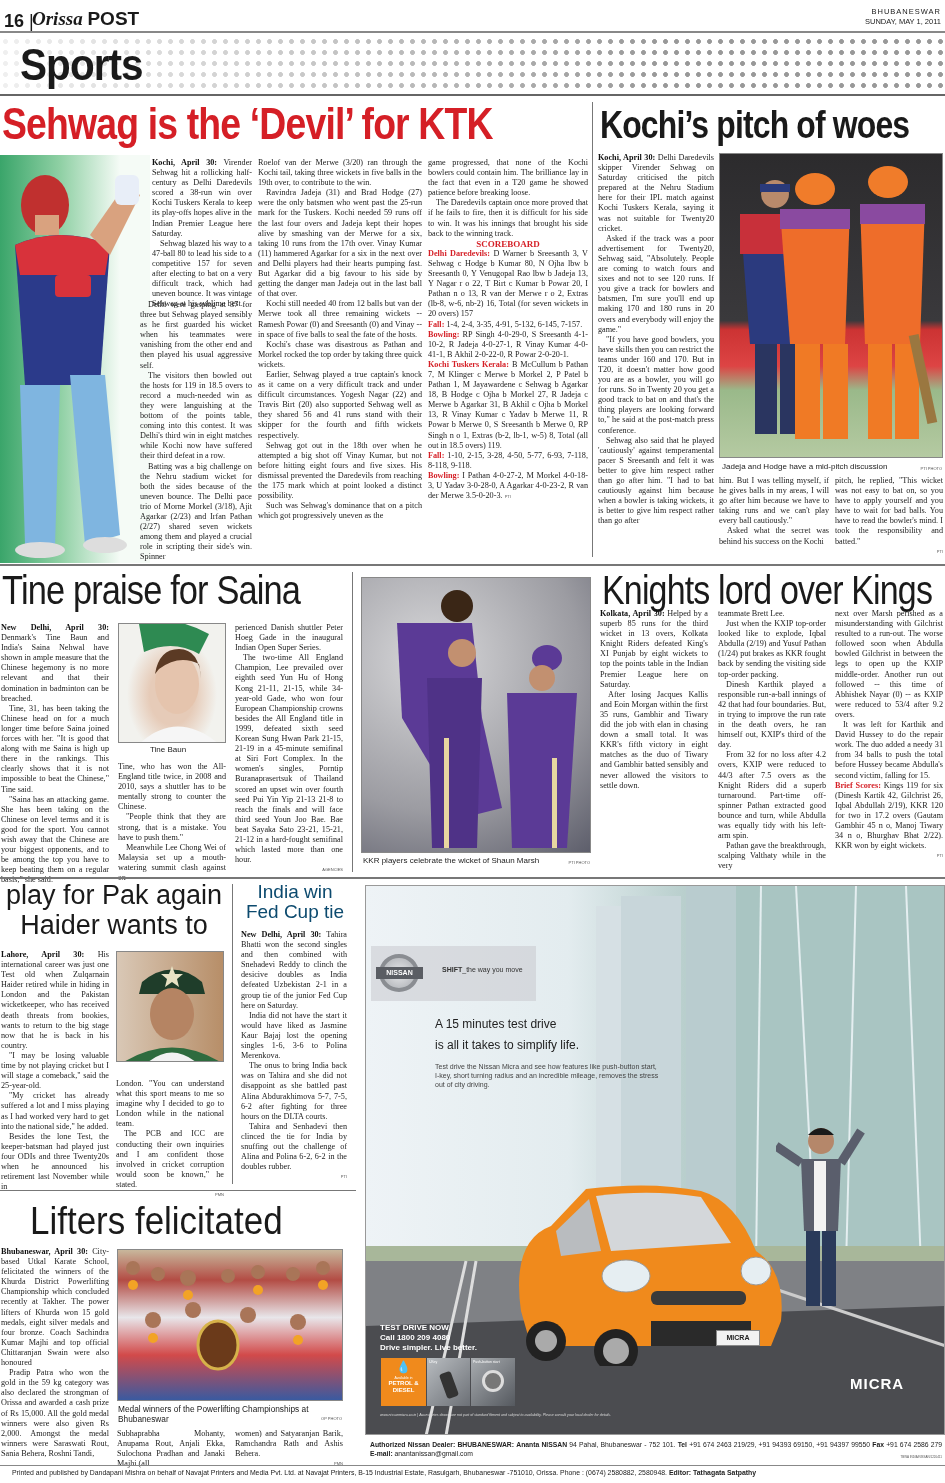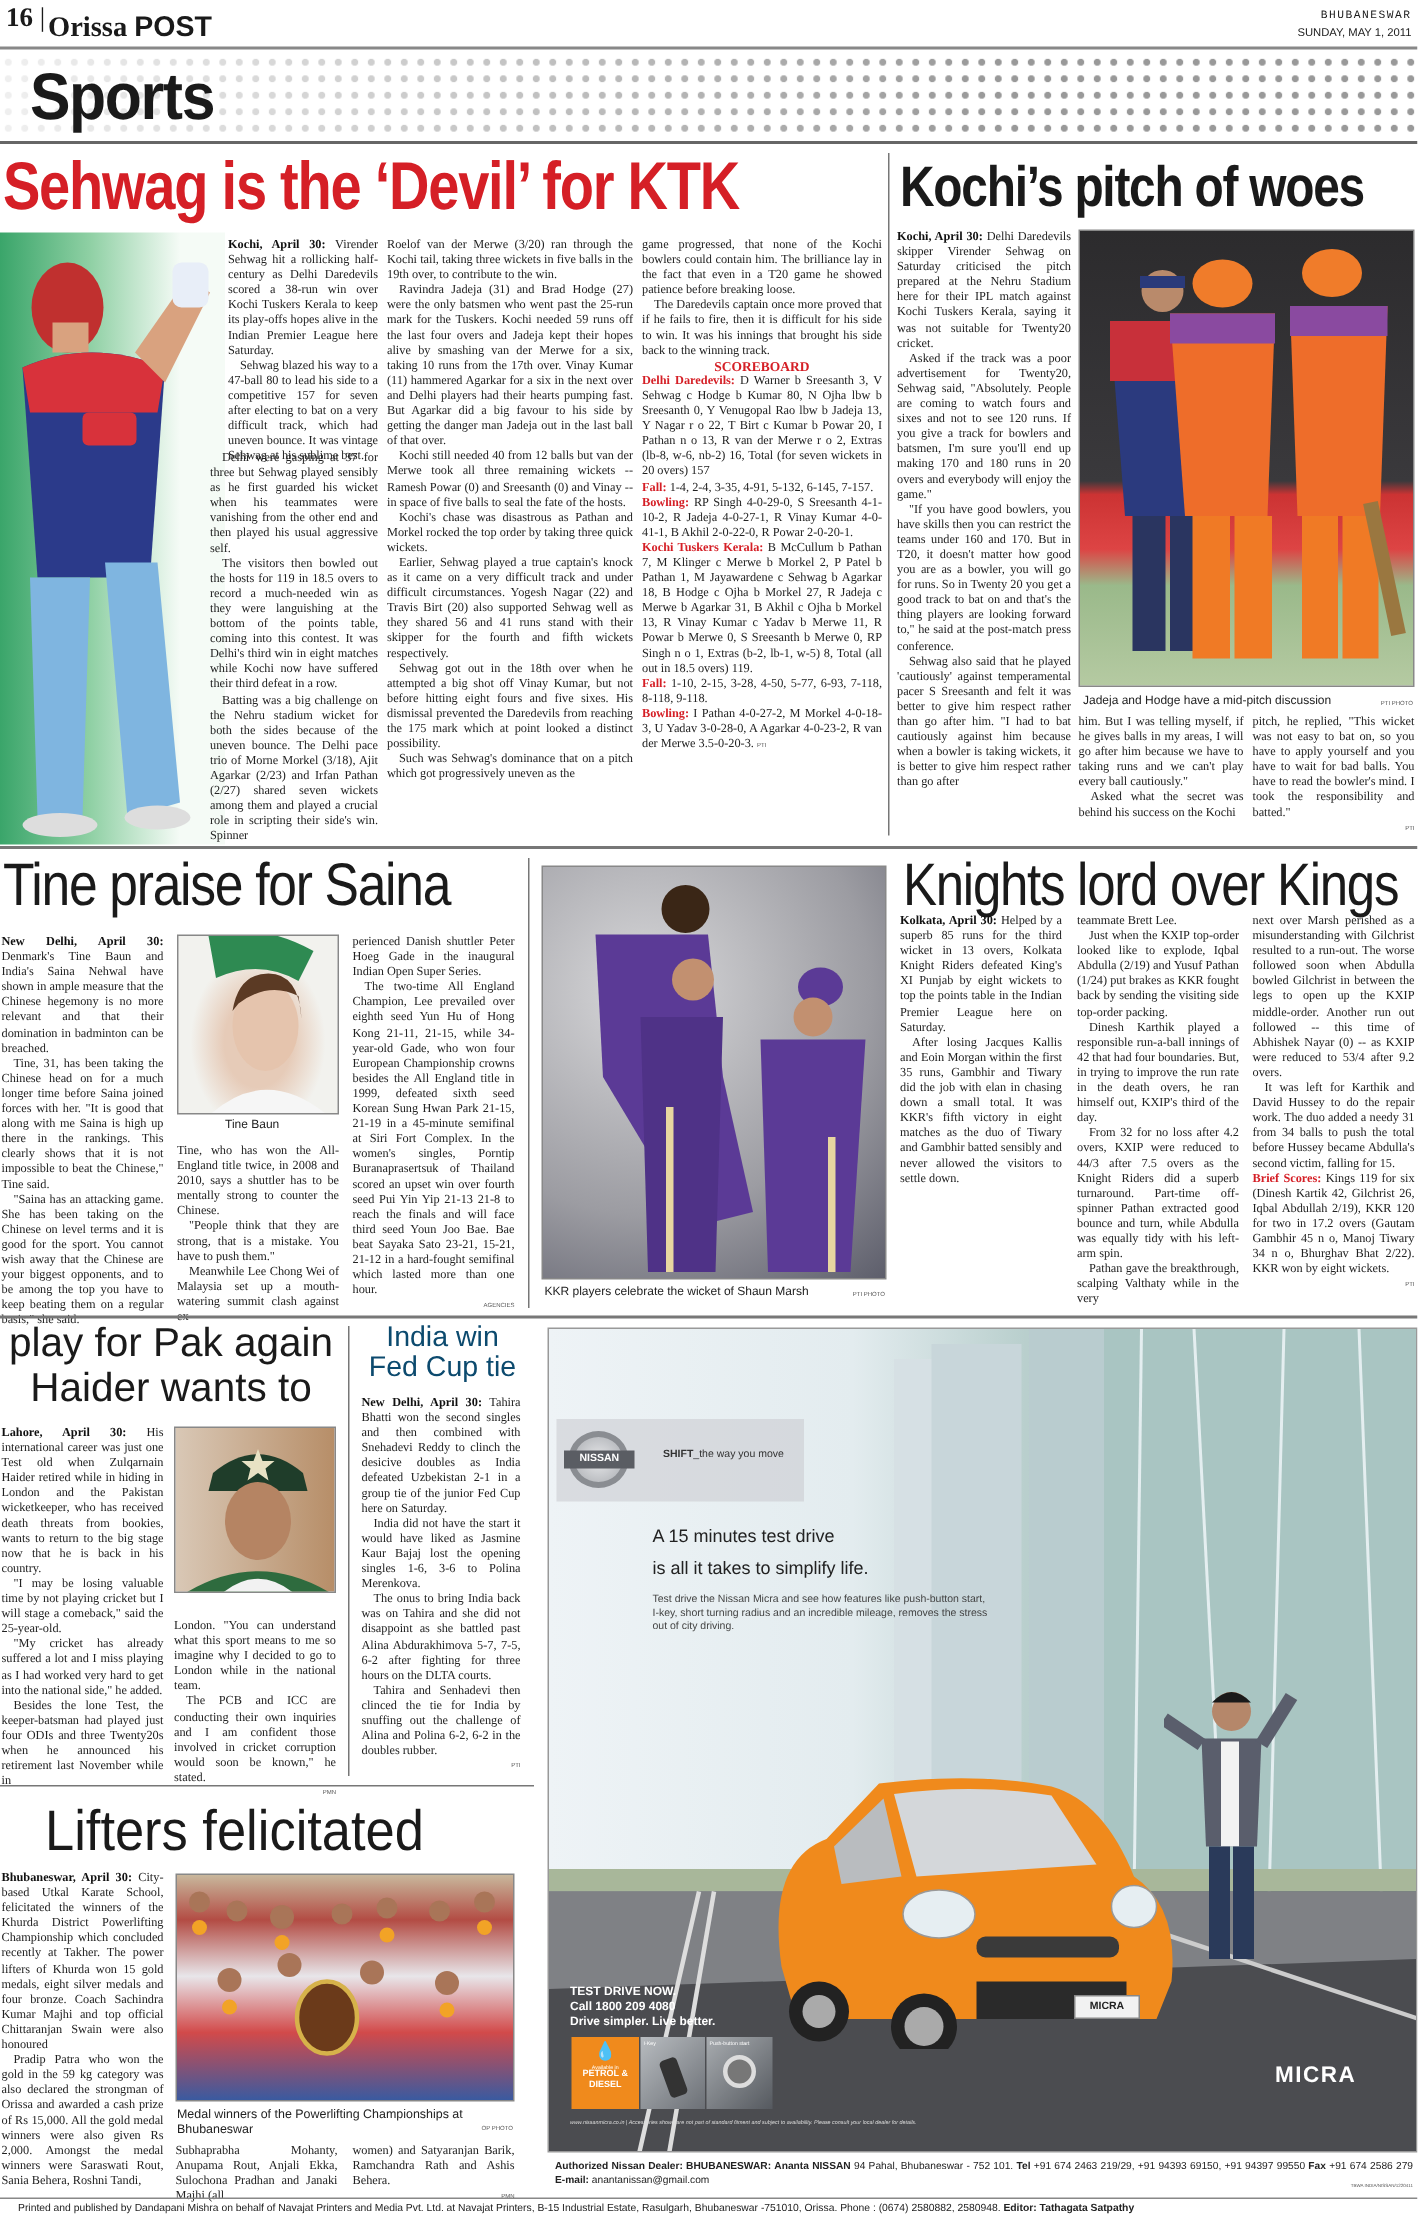--- a/index.html
+++ b/index.html
@@ -10,25 +10,25 @@
 .body-txt p{text-indent:8px}
 .body-txt p.first{text-indent:0}
 .dl{font-weight:bold;color:#111}
 .red{color:#d51f26;font-weight:bold}
 .caption{font-family:"Liberation Sans",sans-serif;font-size:8px;color:#222}
 .credit{font-family:"Liberation Sans",sans-serif;font-size:4px;color:#555;text-align:right}
 .photo{overflow:hidden;border:1px solid #888}
 .vrule{position:absolute;width:1px;background:#777}
 .hrule{position:absolute;height:2px;background:#777}
 
-#pagenum{left:4px;top:1px;font-family:Liberation Serif, serif;font-size:18px;font-weight:bold}
+#pagenum{left:4px;top:11px;font-family:Liberation Sans, sans-serif;font-size:18px;font-weight:bold}
 #pubname{left:32px;top:8px;font-size:19px}
-#pubname .orissa{font-family:"Liberation Serif",serif;font-weight:bold}
+#pubname .orissa{font-family:"Liberation Serif",serif;font-style:italic;font-weight:bold}
 #pubname .post{font-family:"Liberation Sans",sans-serif;font-weight:bold}
-#city{right:4px;top:7px;font-family:Liberation Mono, monospace;font-size:7.5px;letter-spacing:1px;}
+#city{right:4px;top:7px;font-family:Liberation Sans, sans-serif;font-size:7.5px;letter-spacing:1px;}
 #date{right:4px;top:17px;font-family:"Liberation Sans",sans-serif;font-size:7.5px;text-align:right}
 #dots{left:0;top:36px;width:945px;height:57px;
  background-image:radial-gradient(circle,#999 28%,transparent 32%);background-size:11px 11px}
 #dotfade{left:0;top:36px;width:945px;height:57px;background:linear-gradient(90deg,rgba(255,255,255,.85),rgba(255,255,255,0) 70%)}
 #sports{left:20px;top:40px;font-size:44px;color:#1a1a1a;transform:scaleX(.92)}
 </style>
 </head>
 <body>
 
 <div class="abs" id="pagenum"><span>16</span> <span style="font-weight:normal">|</span></div>

